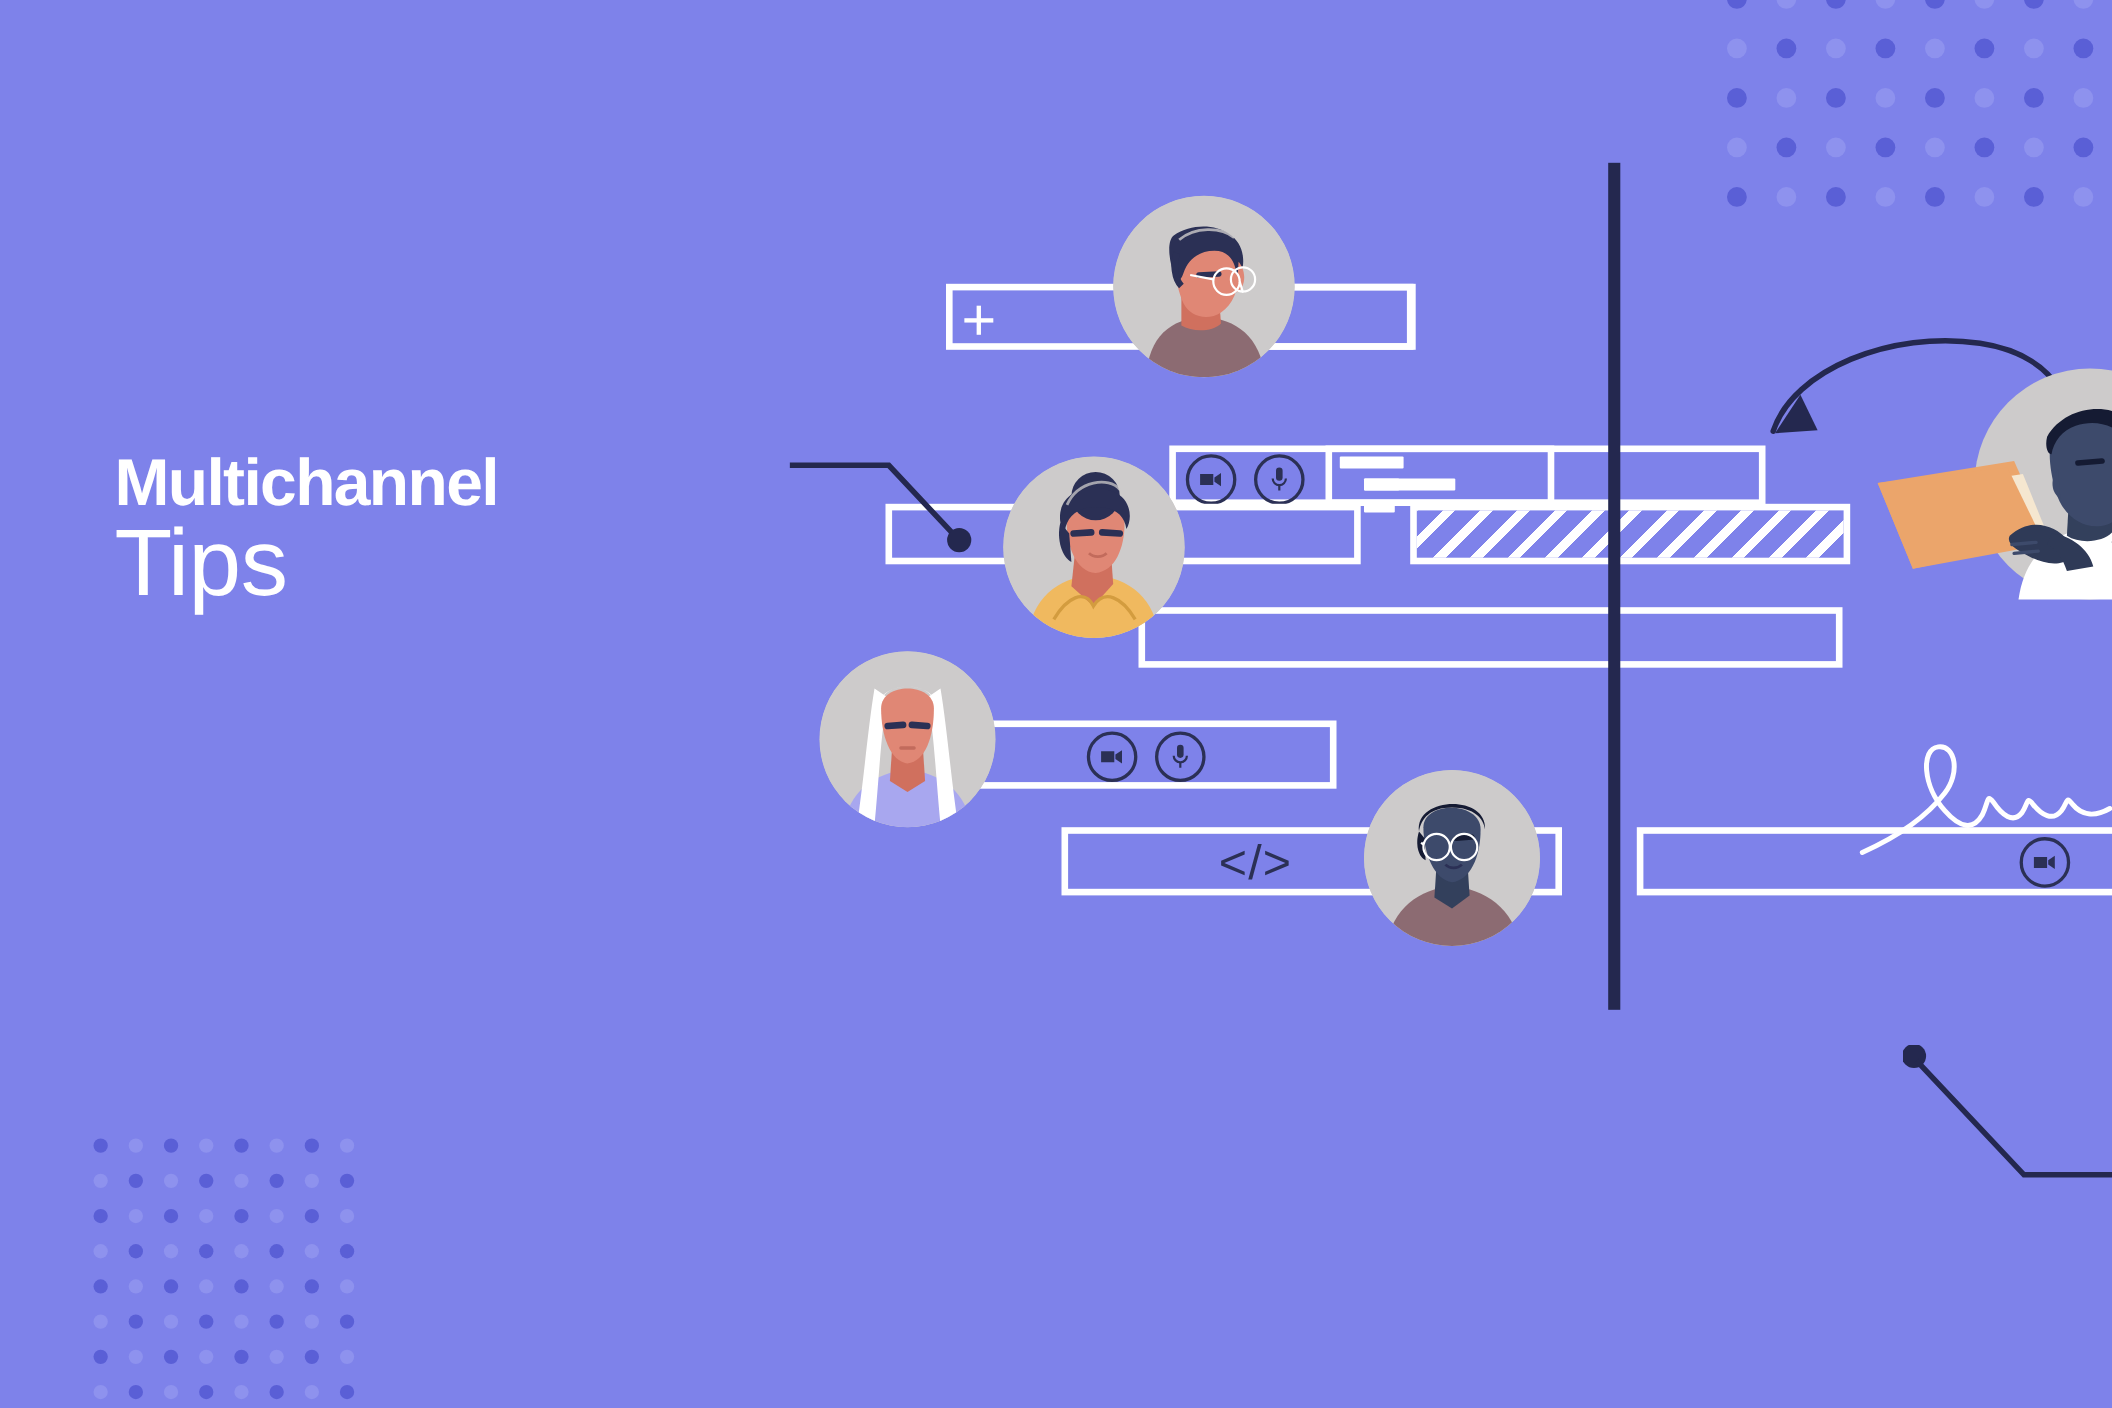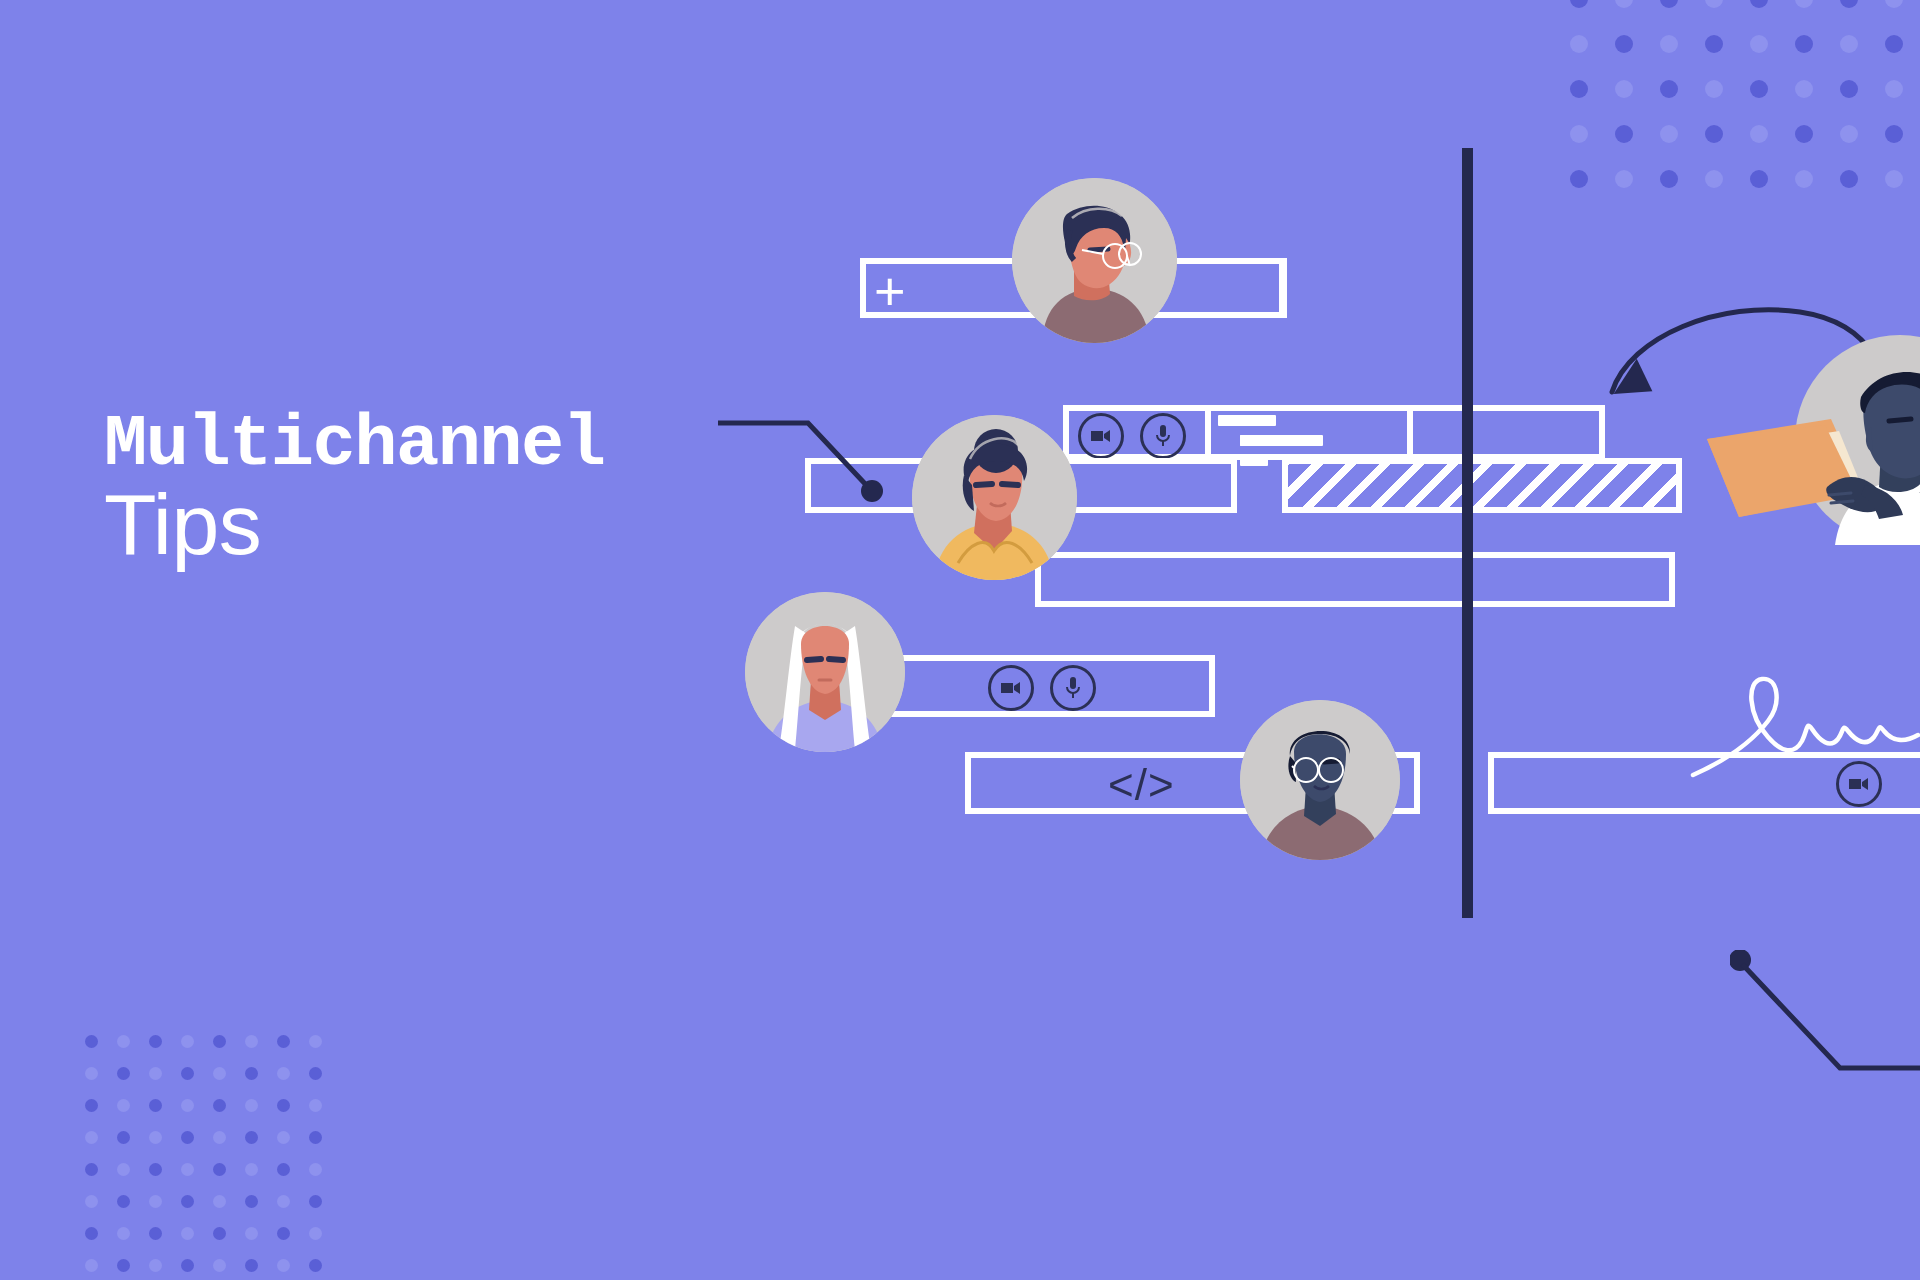--- a/index.html
+++ b/index.html
@@ -11,22 +11,22 @@
   #stage{position:relative;width:1920px;height:1280px;background:#7e82ea;overflow:hidden;}
 
   
   .dots{position:absolute;}
   .dots .d{position:absolute;border-radius:50%;background:#5a5fd6;}
   .dots .d.lite{background:#8e92ee;}
 
   
   #headline{position:absolute;left:104px;top:410px;}
   #title-main{
-    font-size:72px;font-weight:bold;color:#ffffff;line-height:0.98;
-    letter-spacing:-1.5px;margin:0;white-space:nowrap;font-family:Liberation Mono, monospace;
+    font-size:60px;font-weight:bold;color:#ffffff;line-height:0.98;
+    letter-spacing:-1.5px;margin:0;white-space:nowrap;
   }
   #title-sub{
     font-size:86px;font-weight:400;color:#ffffff;line-height:1.02;
     letter-spacing:-0.5px;margin:0;white-space:nowrap;
   }
 
   
   .bar{
     position:absolute;box-sizing:border-box;
     border:6px solid #ffffff;background:transparent;

